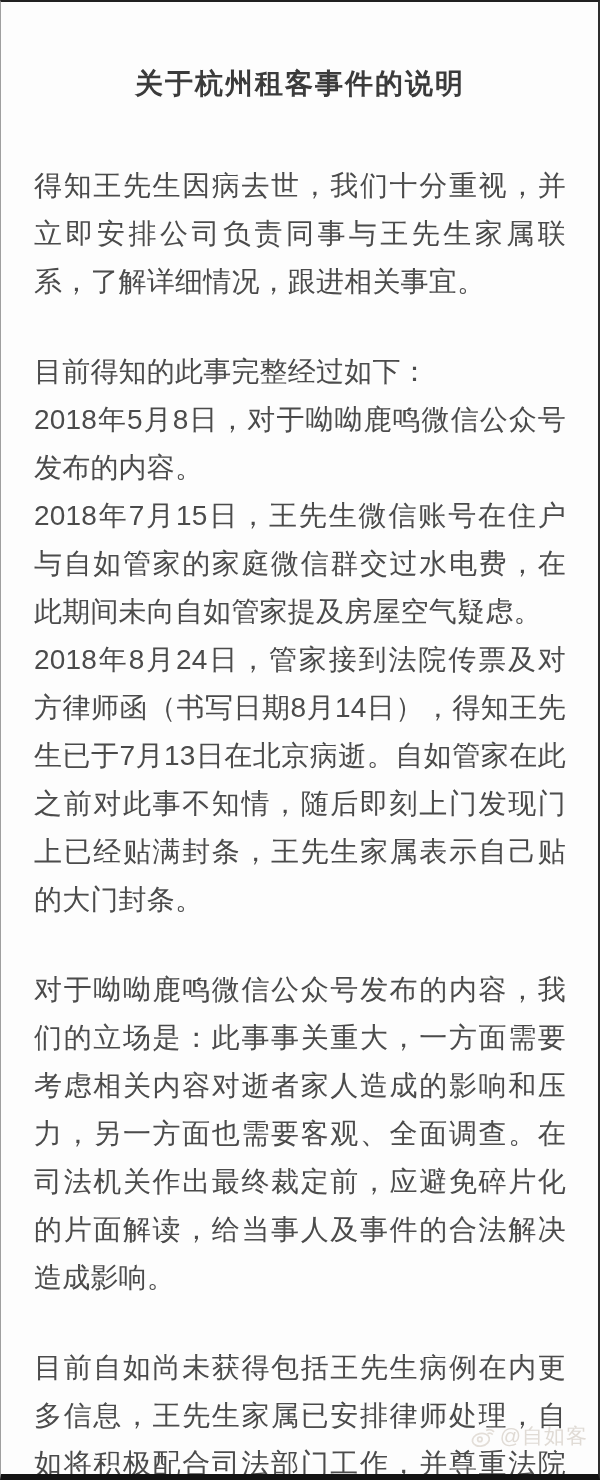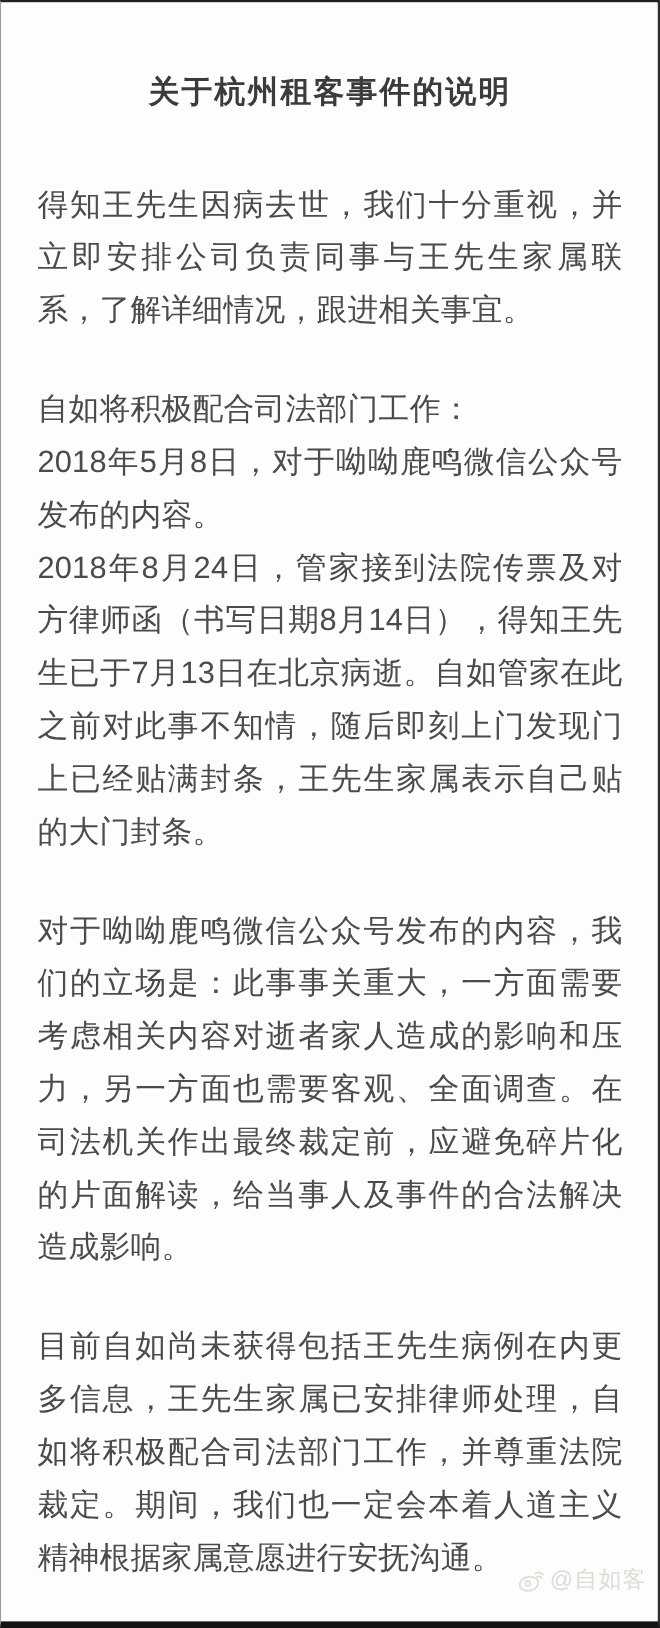--- a/index.html
+++ b/index.html
@@ -74,24 +74,25 @@
 </head>
 <body>
 
 <div class="page">
   <div class="doc">
 
     <h1 class="title">关于杭州租客事件的说明</h1>
 
     <p class="para">得知王先生因病去世，我们十分重视，并立即安排公司负责同事与王先生家属联系，了解详细情况，跟进相关事宜。</p>
 
-    <p class="para gap">自如将积极配合司法部门工作：</p>
+    <p class="para gap">目前得知的此事完整经过如下：</p>
 
     <p class="para">2018年5月8日，对于呦呦鹿鸣微信公众号发布的内容。</p>
 
+    <p class="para">2018年7月15日，王先生微信账号在住户与自如管家的家庭微信群交过水电费，在此期间未向自如管家提及房屋空气疑虑。</p>
 
     <p class="para">2018年8月24日，管家接到法院传票及对方律师函（书写日期8月14日），得知王先生已于7月13日在北京病逝。自如管家在此之前对此事不知情，随后即刻上门发现门上已经贴满封条，王先生家属表示自己贴的大门封条。</p>
 
     <p class="para gap">对于呦呦鹿鸣微信公众号发布的内容，我们的立场是：此事事关重大，一方面需要考虑相关内容对逝者家人造成的影响和压力，另一方面也需要客观、全面调查。在司法机关作出最终裁定前，应避免碎片化的片面解读，给当事人及事件的合法解决造成影响。</p>
 
     <p class="para gap">目前自如尚未获得包括王先生病例在内更多信息，王先生家属已安排律师处理，自如将积极配合司法部门工作，并尊重法院裁定。期间，我们也一定会本着人道主义精神根据家属意愿进行安抚沟通。</p>
 
     <p class="sig sig-date">2018年9月1日</p>
 
     <p class="sig">北京自如生活资产管理有限公司</p>

